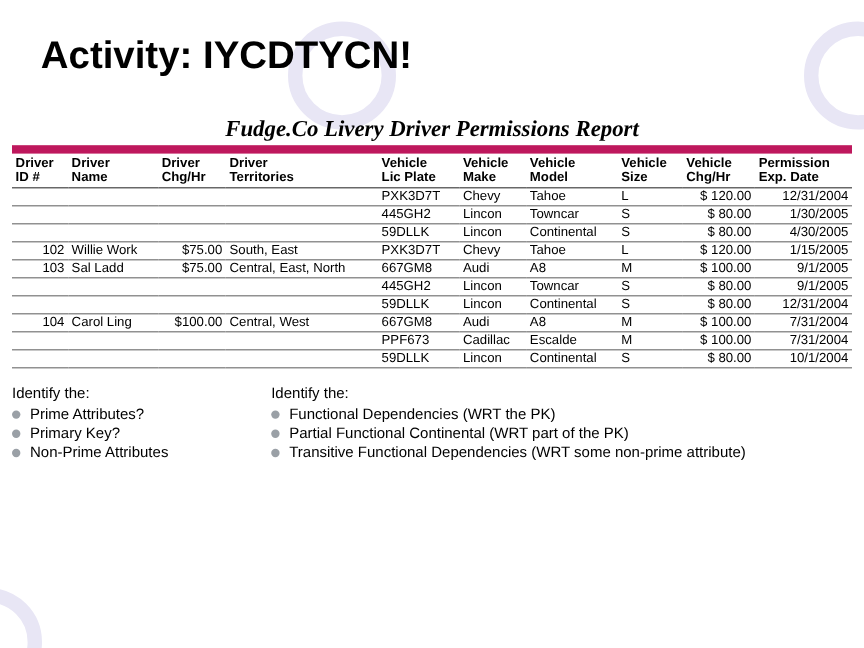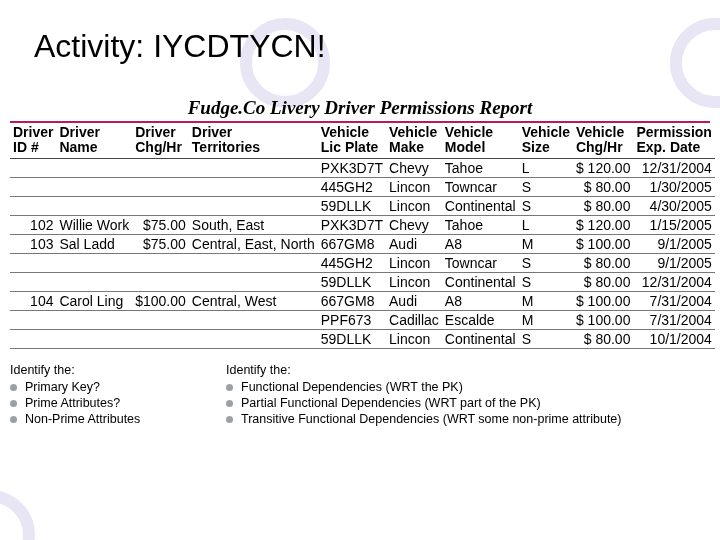--- a/index.html
+++ b/index.html
@@ -16,41 +16,41 @@
     position: absolute;
     border-radius: 50%;
     border: 12px solid #e8e6f5;
   }
   .deco-1 { width: 90px; height: 90px; left: 240px; top: 18px; }
   .deco-2 { width: 90px; height: 90px; right: -40px; top: 18px; }
   .deco-3 { width: 90px; height: 90px; left: -55px; bottom: -40px; }
   .slide-title {
     position: relative;
     font-size: 32px;
-    font-weight: 400;
+    font-weight: 700;
     padding: 28px 0 12px 34px;
     color: #000;
   }
   .report {
     position: relative;
     margin: 20px 10px 0 10px;
   }
   .report-title {
     text-align: center;
     font-weight: 700;
     font-style: italic;
     font-family: "Times New Roman", Times, serif;
     font-size: 19px;
-    border-bottom: 2px solid #be185d;
+    border-bottom: 7px solid #be185d;
     padding-bottom: 2px;
   }
   table {
     border-collapse: collapse;
     width: 100%;
-    font-size: 14px;
+    font-size: 11px;
   }
   thead th {
     text-align: left;
     font-weight: 700;
     padding: 2px 3px;
     border-bottom: 1px solid #444;
     vertical-align: top;
     line-height: 1.1;
   }
   tbody td {
@@ -226,42 +226,42 @@
       </tbody>
   </table>
 </div>
 
 <div class="bottom">
   <div class="col-left">
     <div class="ident-head">Identify the:</div>
     <div id="left-list">
         <div class="bul-row">
           <div class="bul-dot"></div>
+          <span>Prime Attributes?</span>
+        </div>
+        <div class="bul-row">
+          <div class="bul-dot"></div>
           <span>Primary Key?</span>
-        </div>
-        <div class="bul-row">
-          <div class="bul-dot"></div>
-          <span>Prime Attributes?</span>
         </div>
         <div class="bul-row">
           <div class="bul-dot"></div>
           <span>Non-Prime Attributes</span>
         </div>
       </div>
   </div>
   <div class="col-right">
     <div class="ident-head">Identify the:</div>
     <div id="right-list">
         <div class="bul-row">
           <div class="bul-dot"></div>
           <span>Functional Dependencies (WRT the PK)</span>
         </div>
         <div class="bul-row">
           <div class="bul-dot"></div>
-          <span>Partial Functional Dependencies (WRT part of the PK)</span>
+          <span>Partial Functional Continental (WRT part of the PK)</span>
         </div>
         <div class="bul-row">
           <div class="bul-dot"></div>
           <span>Transitive Functional Dependencies (WRT some non-prime attribute)</span>
         </div>
       </div>
   </div>
 </div>
 
 </body></html>

